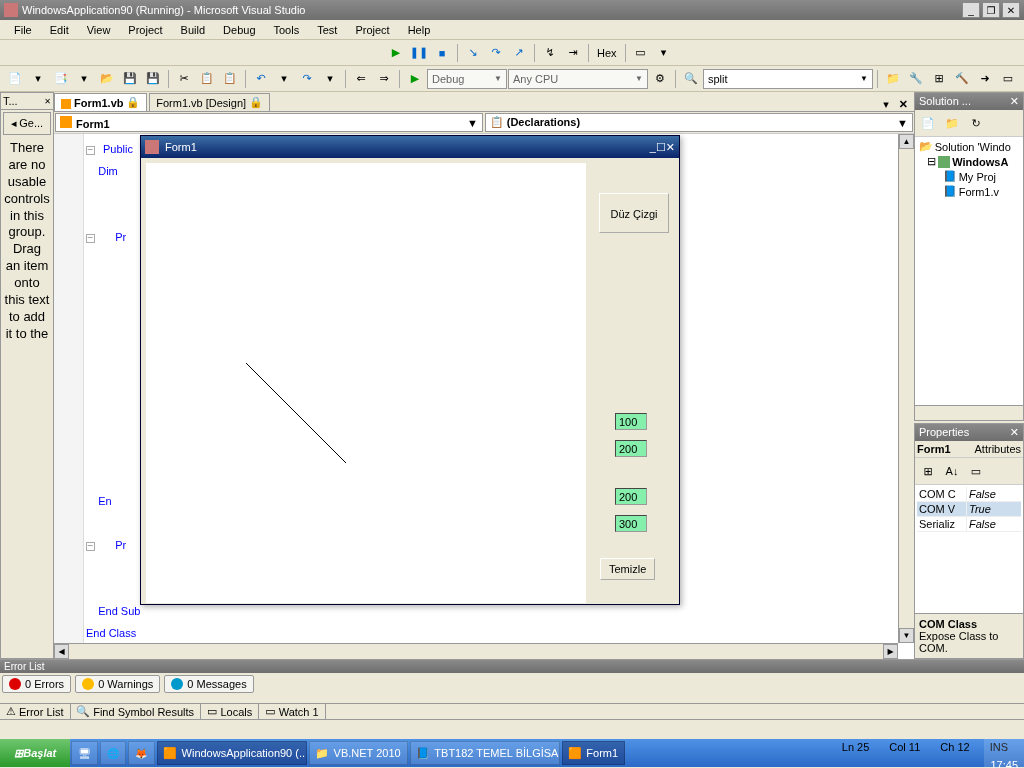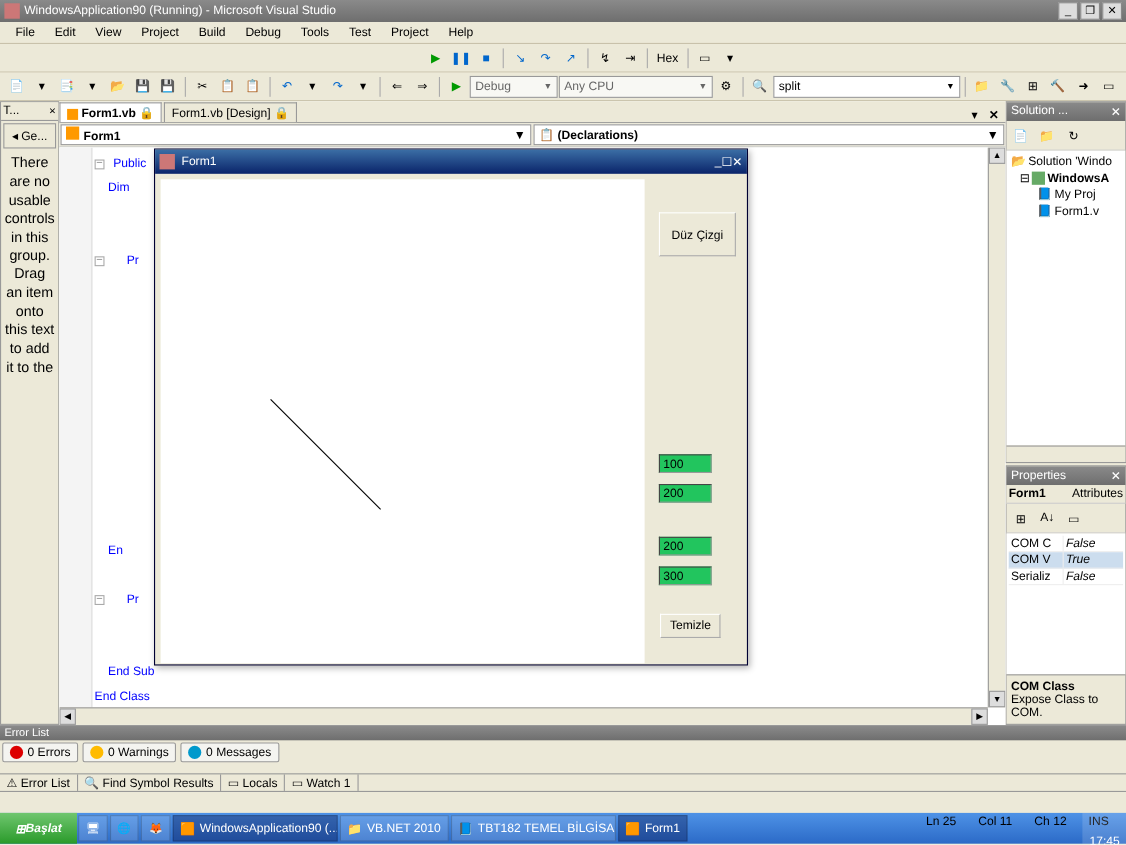--- a/index.html
+++ b/index.html
@@ -78,21 +78,21 @@
 .tray { margin-left:auto; background:rgba(255,255,255,0.15); height:100%; display:flex; align-items:center; padding:0 6px; gap:4px;flex-direction:column;}
 .tray .tico { width:14px;height:14px; background:#fff; display:inline-block;}
 
 
 .form1 { position: absolute; left: 140px; top: 135px; width: 540px; height: 470px; background: #ece9d8; border: 1px solid #003; box-shadow: 2px 2px 6px rgba(0,0,0,0.3); display:flex; flex-direction:column;}
 .form1 .fhdr { height: 22px; background: linear-gradient(#3b6ea5,#0a246a); color:#fff; display:flex; align-items:center; padding:0 4px;}
 .form1 .fhdr .fico { width:14px;height:14px; background:#c77; margin-right:6px; display:inline-block;}
 .form1 .fbody { flex:1; position:relative; }
 .form1 .canvas { position:absolute; left:5px; top:5px; width:440px; height:440px; background:#fff; }
 .form1 .winbtn { border:1px outset #fff; background:#ece9d8; padding:4px 8px; position:absolute; cursor:pointer; text-align:center;}
-.form1 .wintxt { border:1px inset #999; background:#22c55e; padding:0 3px; position:absolute; width:48px; height:17px;}
+.form1 .wintxt { border:1px inset #999; background:#86efac; padding:0 3px; position:absolute; width:32px; height:17px;}
 .line-svg { position:absolute; left:0; top:0; }
 </style>
 </head>
 <body>
 
 <div class="titlebar">
   <span class="ico"></span>
   <span>WindowsApplication90 (Running) - Microsoft Visual Studio</span>
   <span class="spacer"></span>
   <div class="wbtn">_</div>

